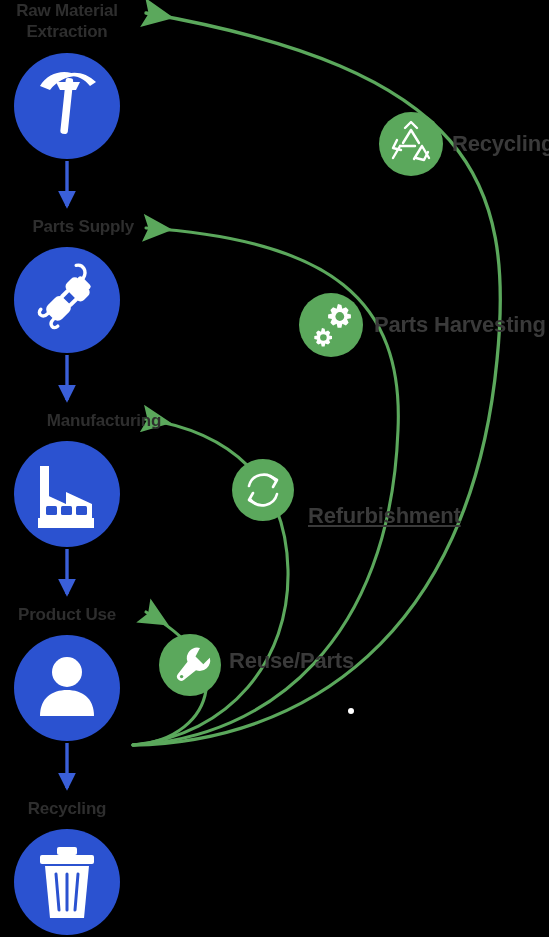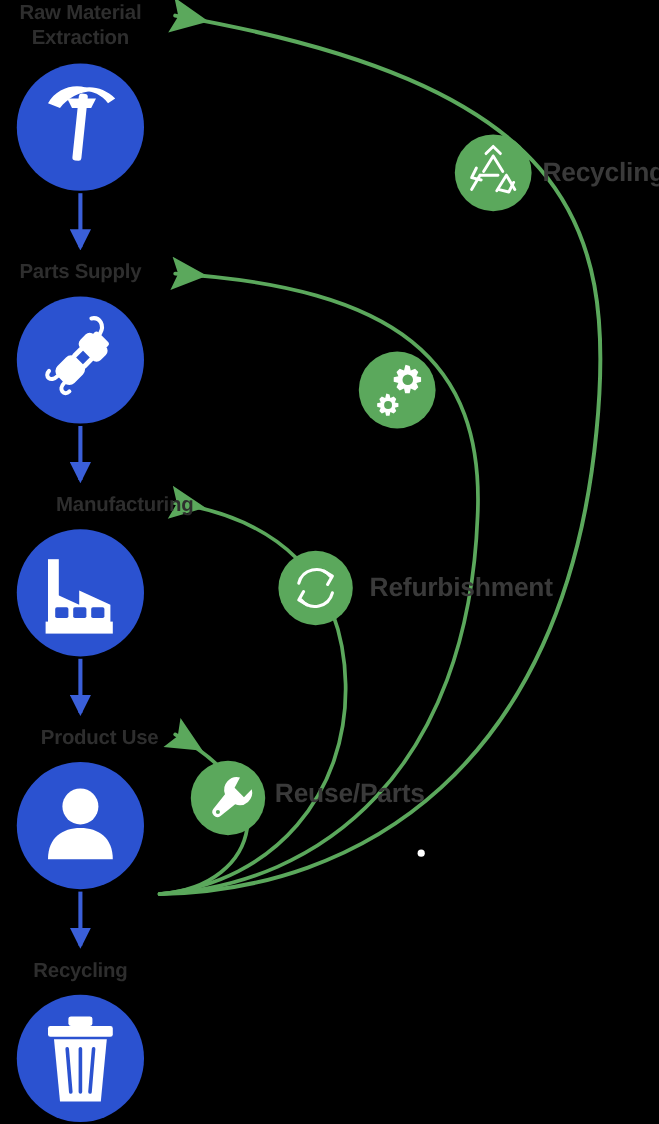--- a/index.html
+++ b/index.html
@@ -189,28 +189,29 @@
         <circle cx="181.6" cy="676.6" r="1.7" fill="#5ba85c"></circle>
       </g>
     </g>
 
     <circle cx="351" cy="711" r="3" fill="#ffffff"></circle>
   </svg>
 
   <div class="stage-label" style="left:0px; top:0px; width:134px;">Raw Material
 Extraction</div>
 
-  <div class="stage-label" style="left:0px; top:216px; width:134px;">Parts Supply</div>
+  <div class="stage-label" style="left:0px; top:216px; width:134px;text-align:right;">Parts Supply</div>
 
   <div class="stage-label" style="left:0px; top:410px; width:134px;margin-left:37px;">Manufacturing</div>
 
-  <div class="stage-label" style="left:16px; top:604px; width:134px;">Product Use</div>
+  <div class="stage-label" style="left:0px; top:604px; width:134px;">Product Use</div>
 
   <div class="stage-label" style="left:0px; top:798px; width:134px;">Recycling</div>
 
   <div class="loop-label" style="left:452px; top:133px;">Recycling</div>
 
-
-  <div class="loop-label" style="left:308px; top:479px;">Refurbishment</div>
+  <div class="loop-label" style="left:374px; top:314px;">Parts Harvesting</div>
+
+  <div class="loop-label" style="left:308px; top:505px;text-decoration:underline;">Refurbishment</div>
 
   <div class="loop-label" style="left:229px; top:650px;">Reuse/Parts</div>
 
 </div>
 
 </body></html>

